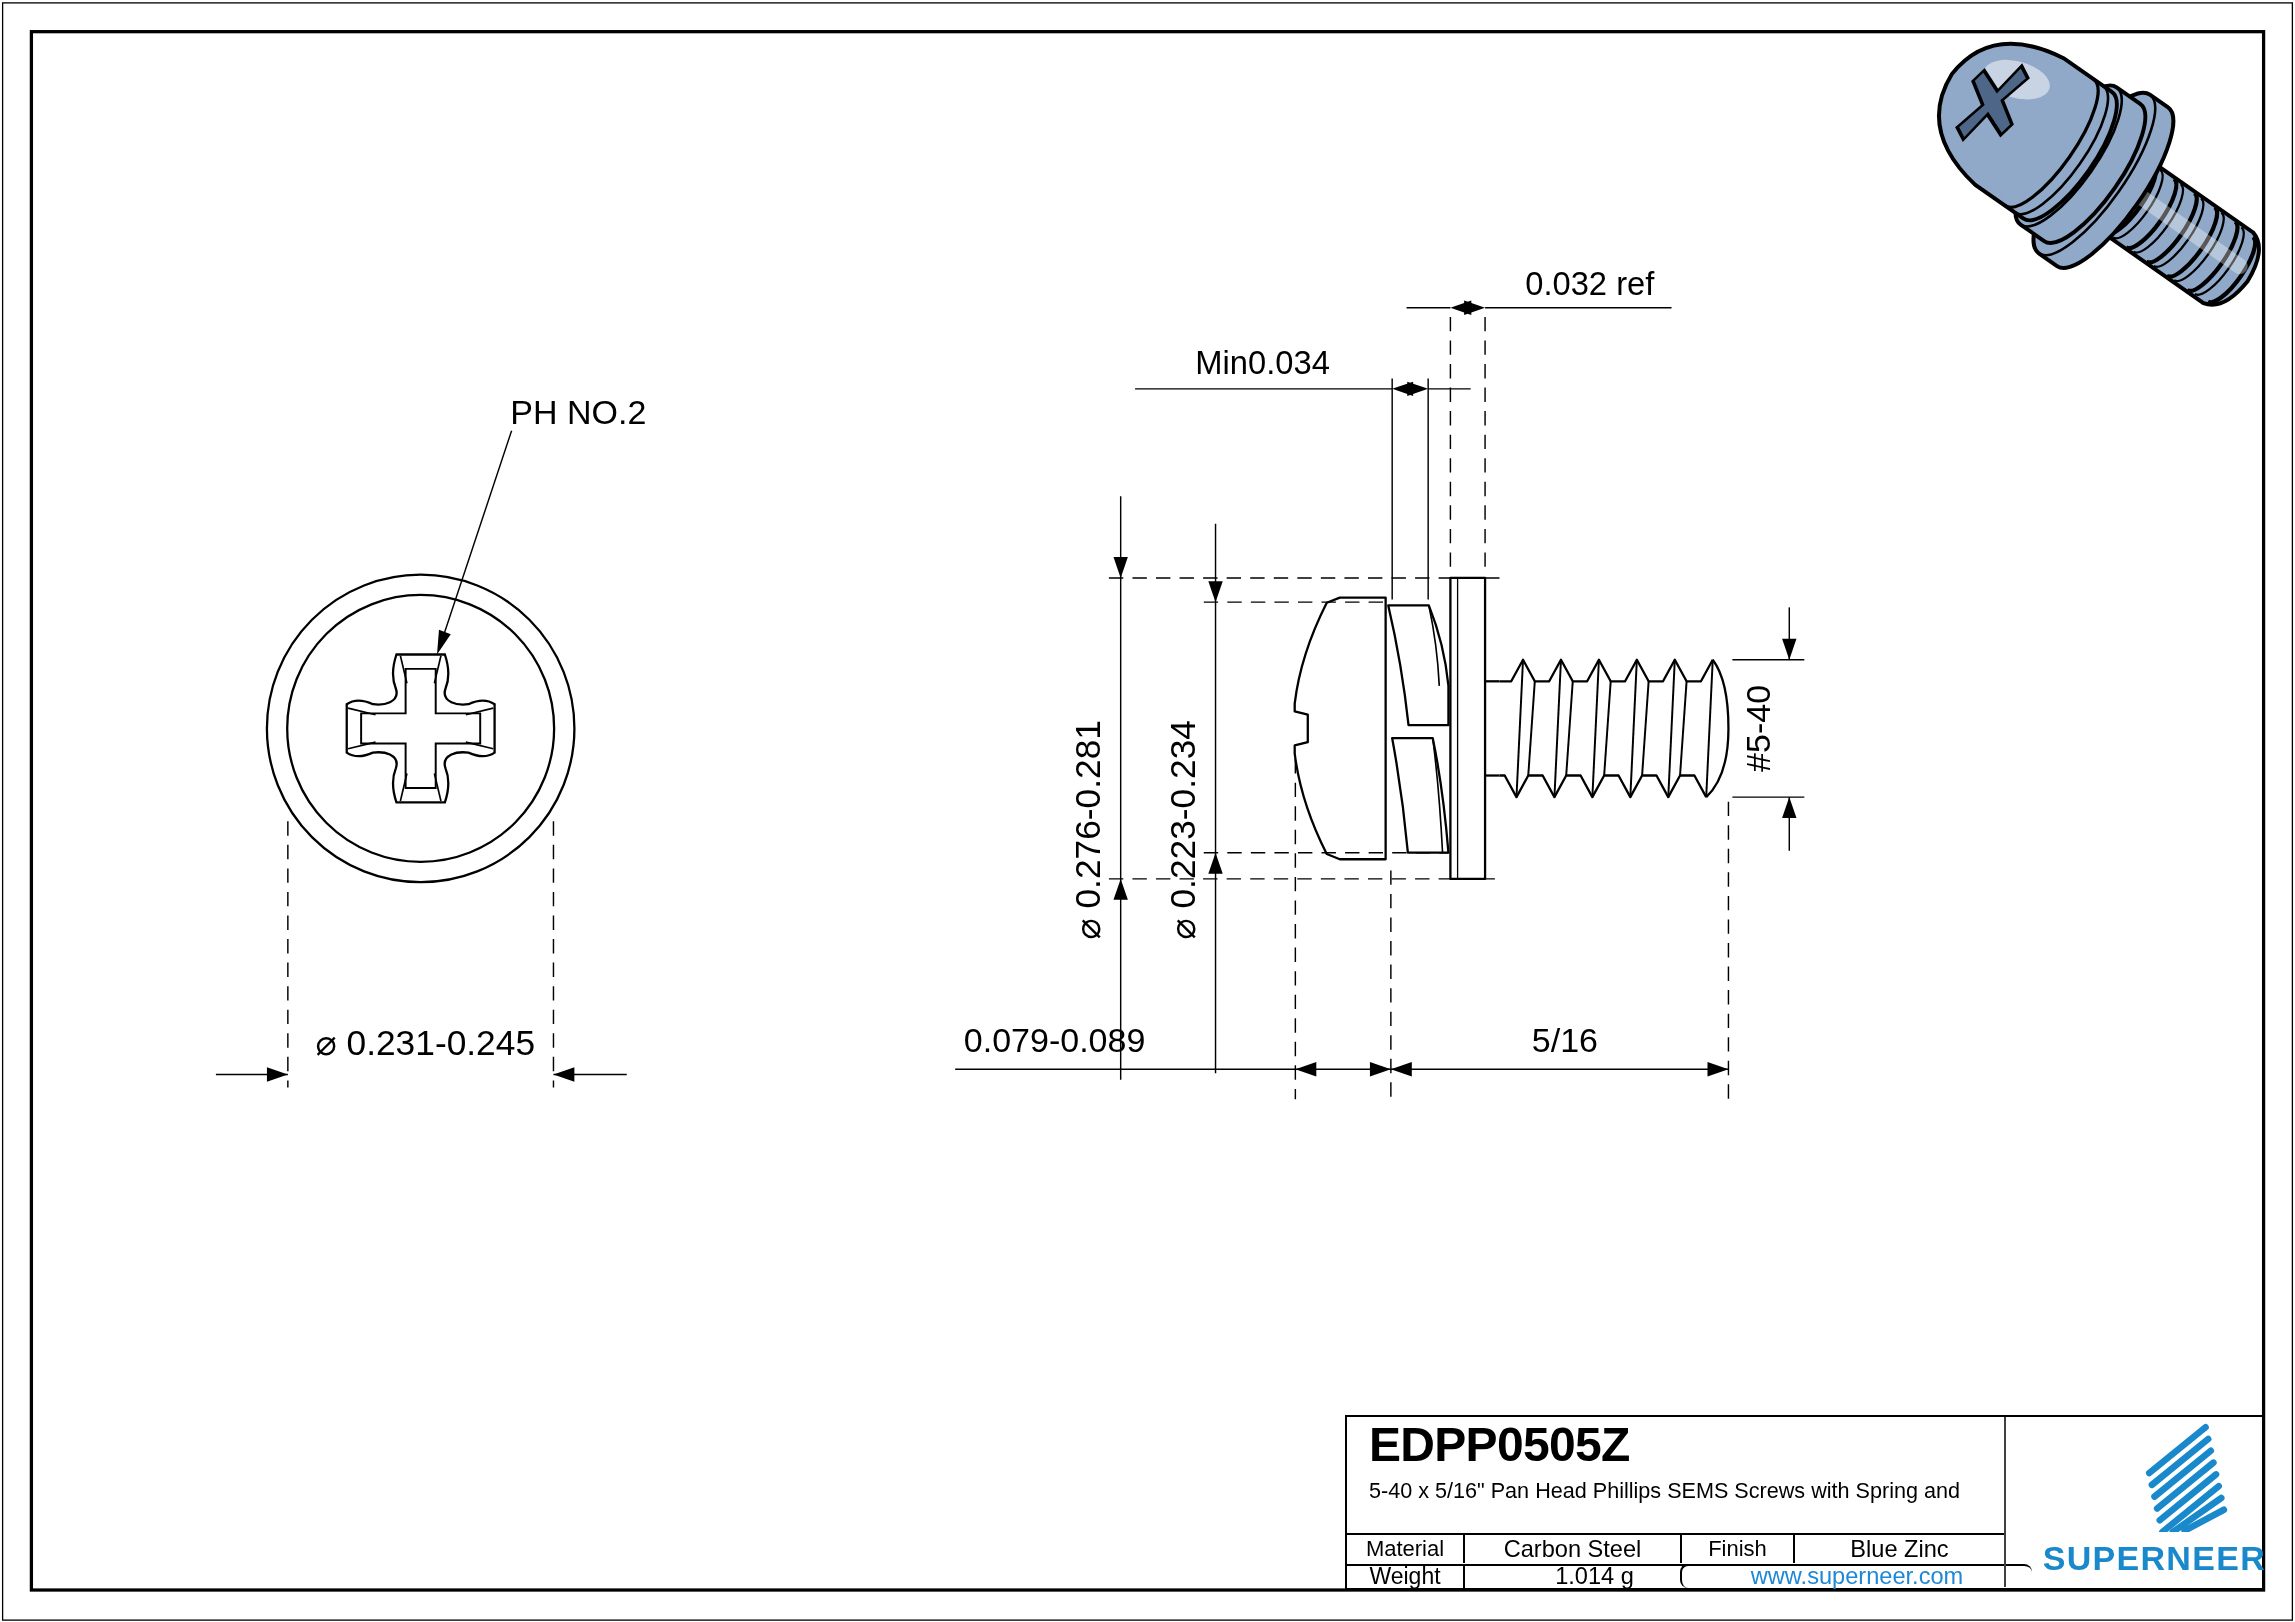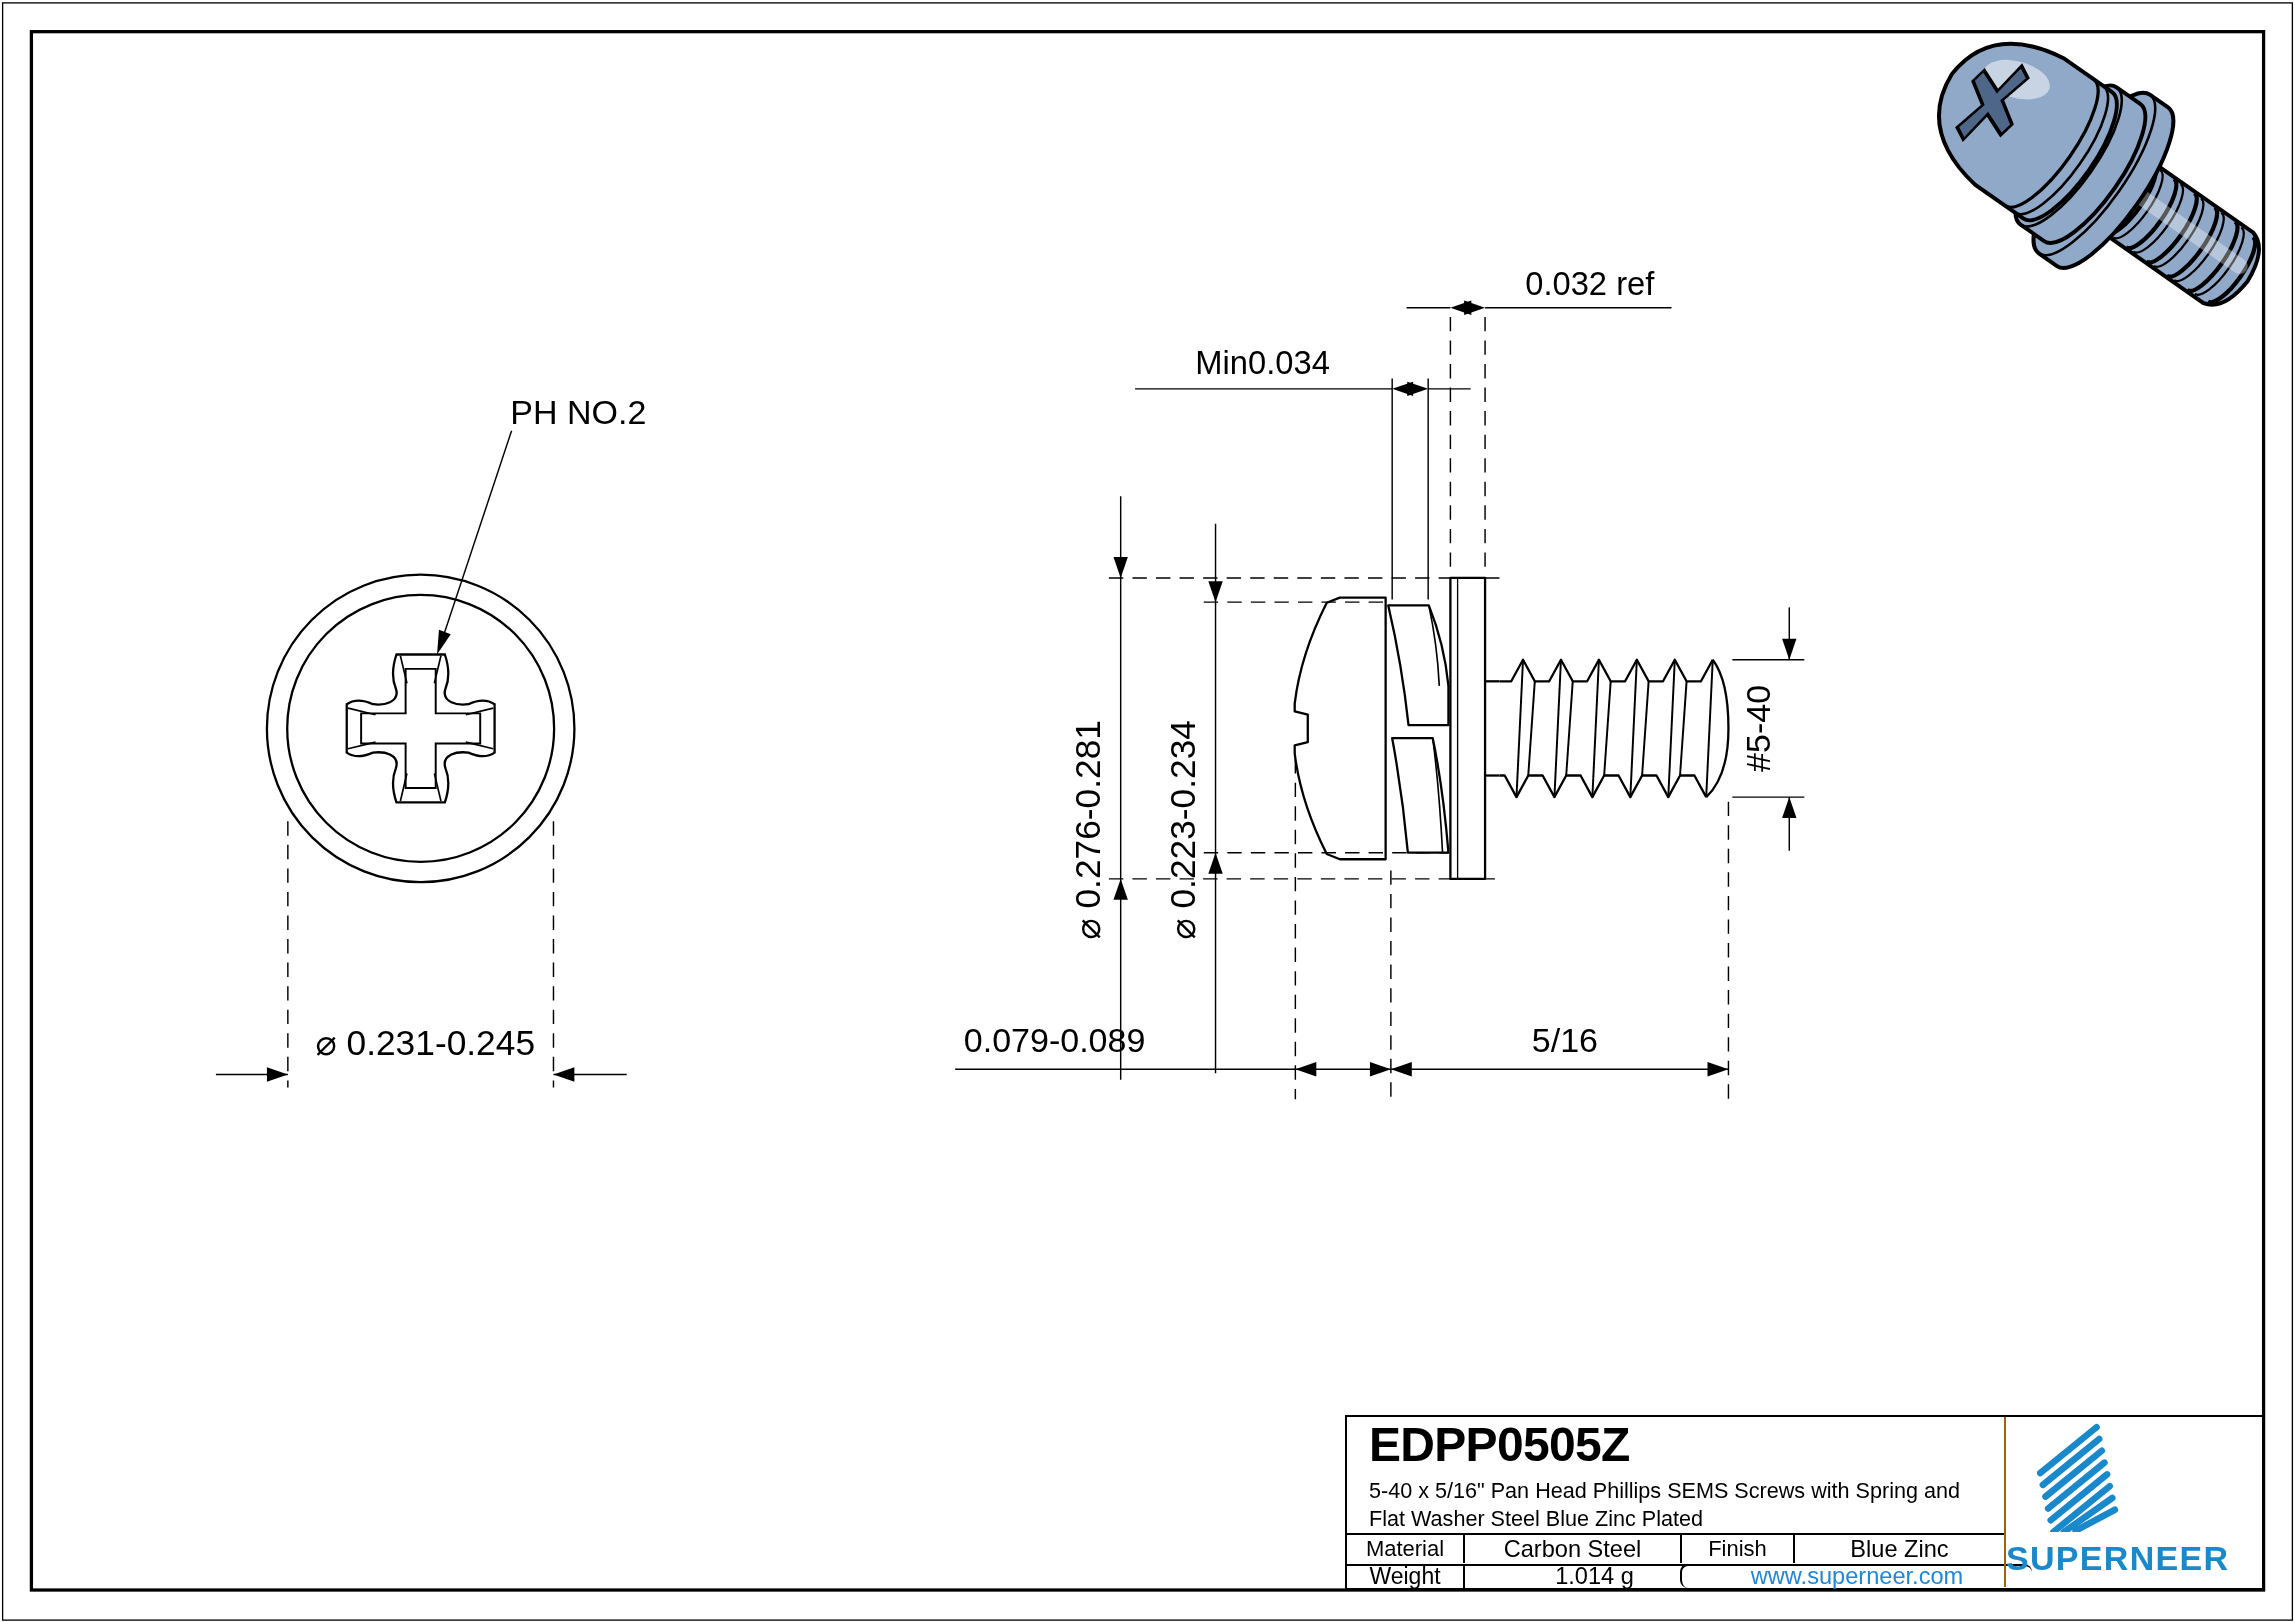--- a/index.html
+++ b/index.html
@@ -12,22 +12,22 @@
   .tb-inner{position:relative;width:100%;height:100%;}
   .tb-head{position:absolute;left:0;top:0;width:757px;height:116px;box-sizing:border-box;
            padding:3.9px 0 0 22px;}
   .tb-part{font-size:48px;font-weight:900;letter-spacing:-0.7px;line-height:1.0;color:#000;}
   .tb-desc{font-size:21.6px;line-height:1.3;color:#000;margin-top:7.9px;}
   .tb-cell{position:absolute;display:flex;align-items:center;justify-content:center;
            box-sizing:border-box;border-left:2px solid #000;border-top:2px solid #000;
            font-size:23.6px;color:#000;background:#fff;white-space:nowrap;}
   .tb-cell.first{border-left:none;text-align:center;}
   .tb-logo{position:absolute;left:657px;top:0;width:262px;height:170px;box-sizing:border-box;
-           border-left:2px solid #a16207;display:flex;flex-direction:column;
-           align-items:flex-start;justify-content:flex-start;padding-top:5px;}
+           border-left:2px solid #404040;display:flex;flex-direction:column;
+           align-items:flex-end;justify-content:flex-start;padding-top:5px;}
   .brand-text{font-size:34px;font-weight:bold;letter-spacing:1.3px;margin-top:6.5px;}
   .link{text-decoration:none;}
   
   .email{position:absolute;left:298px;top:1515px;font-size:41px;color:#000;z-index:2;}
 </style>
 </head>
 <body>
 
 <div class="page">
 
@@ -242,21 +242,20 @@
       </g>
     </g>
   </svg>
 
   <div class="tb">
     <div class="tb-inner">
       <div class="tb-head">
         <div class="tb-part">EDPP0505Z</div>
         <div class="tb-desc">
           <div>5-40 x 5/16" Pan Head Phillips SEMS Screws with Spring and</div>
-          <div>Flat Washer Steel Blue Zinc Plated</div>
         </div>
       </div>
 
       <div class="tb-cell first" style="left:0;top:116px;width:116px;height:30px;font-size:22px;">Material</div>
       <div class="tb-cell" style="left:116px;top:116px;width:217px;height:30px;">Carbon Steel</div>
       <div class="tb-cell" style="left:333px;top:116px;width:113px;height:30px;font-size:22px;">Finish</div>
       <div class="tb-cell" style="left:446px;top:116px;width:211px;height:30px;">Blue Zinc</div>
 
       <div class="tb-cell first" style="left:0;top:147px;width:116px;height:23.6px;border-bottom:none;font-size:23px;">Weight</div>
       <div class="tb-cell" style="left:116px;top:147px;width:261px;height:23.6px;border-bottom:none;">1.014 g</div>

